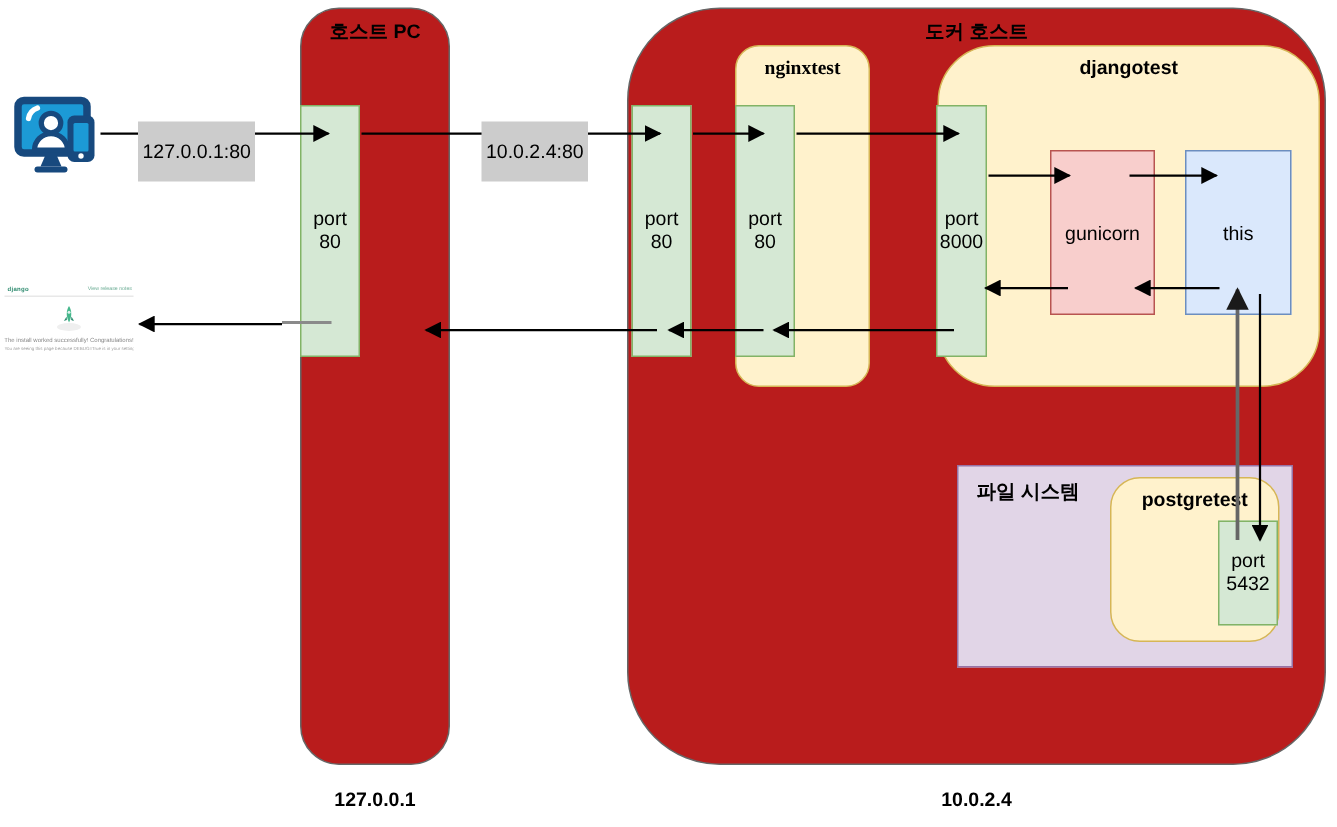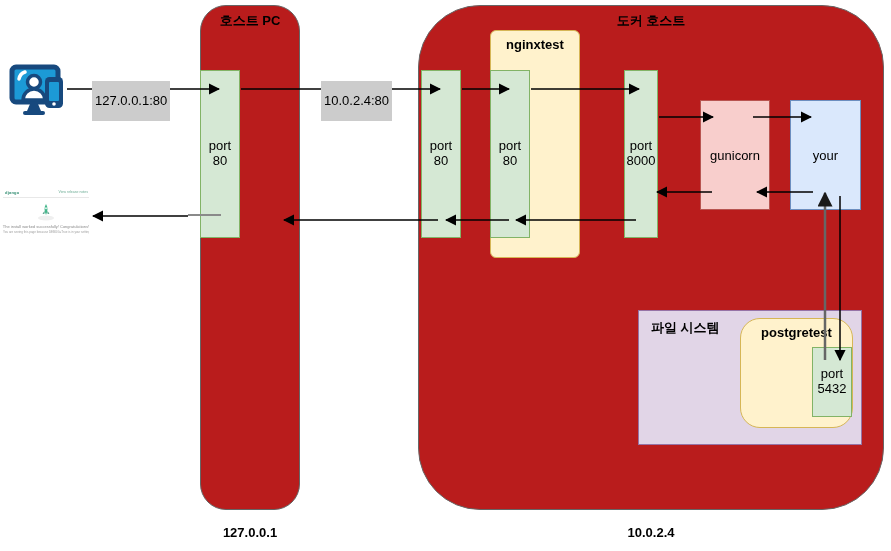--- a/index.html
+++ b/index.html
@@ -21,21 +21,21 @@
   .host-pc { left: 200px; top: 5px; width: 100px; height: 505px; border-radius: 26px; }
   .docker-host { left: 418px; top: 5px; width: 466px; height: 505px; border-radius: 62px; }
   .box-title {
     position: absolute; top: 6px; left: 0; right: 0;
     text-align: center; font-weight: bold; font-size: 13px;
   }
   .yellow {
     background: #fff2cc;
     border: 1.5px solid #d6b656;
   }
-  .nginxtest { left: 490px; top: 30px; width: 90px; height: 228px; border-radius: 6px; }
+  .nginxtest { left: 490px; top: 30px; width: 90px; height: 228px; border-radius: 16px; font-family: Liberation Serif, serif; }
   .djangotest { left: 625px; top: 30px; width: 255px; height: 228px; border-radius: 38px; }
   .postgretest { left: 740px; top: 318px; width: 113px; height: 110px; border-radius: 20px; }
   .filesystem {
     left: 638px; top: 310px; width: 224px; height: 135px;
     background: #e1d5e7; border: 1.5px solid #9673a6;
   }
   .filesystem .box-title { text-align: left; left: 12px; top: 8px; }
   .portbox {
     position: absolute;
     background: #d5e8d4; border: 1.5px solid #82b366;
@@ -123,26 +123,29 @@
   </div>
 
   <div class="box round-gray docker-host">
     <div class="box-title">도커 호스트</div>
   </div>
 
   <div class="box yellow nginxtest">
     <div class="box-title">nginxtest</div>
   </div>
 
+  <div class="box yellow djangotest">
+    <div class="box-title">djangotest</div>
+  </div>
 
   <div class="inner-node gunicorn">
     <span>gunicorn</span>
   </div>
   <div class="inner-node myapp">
-    <span>your</span>
+    <span>this</span>
   </div>
 
   <div class="box filesystem">
     <div class="box-title">파일 시스템</div>
   </div>
 
   <div class="box yellow postgretest">
     <div class="box-title">postgretest</div>
   </div>
 

